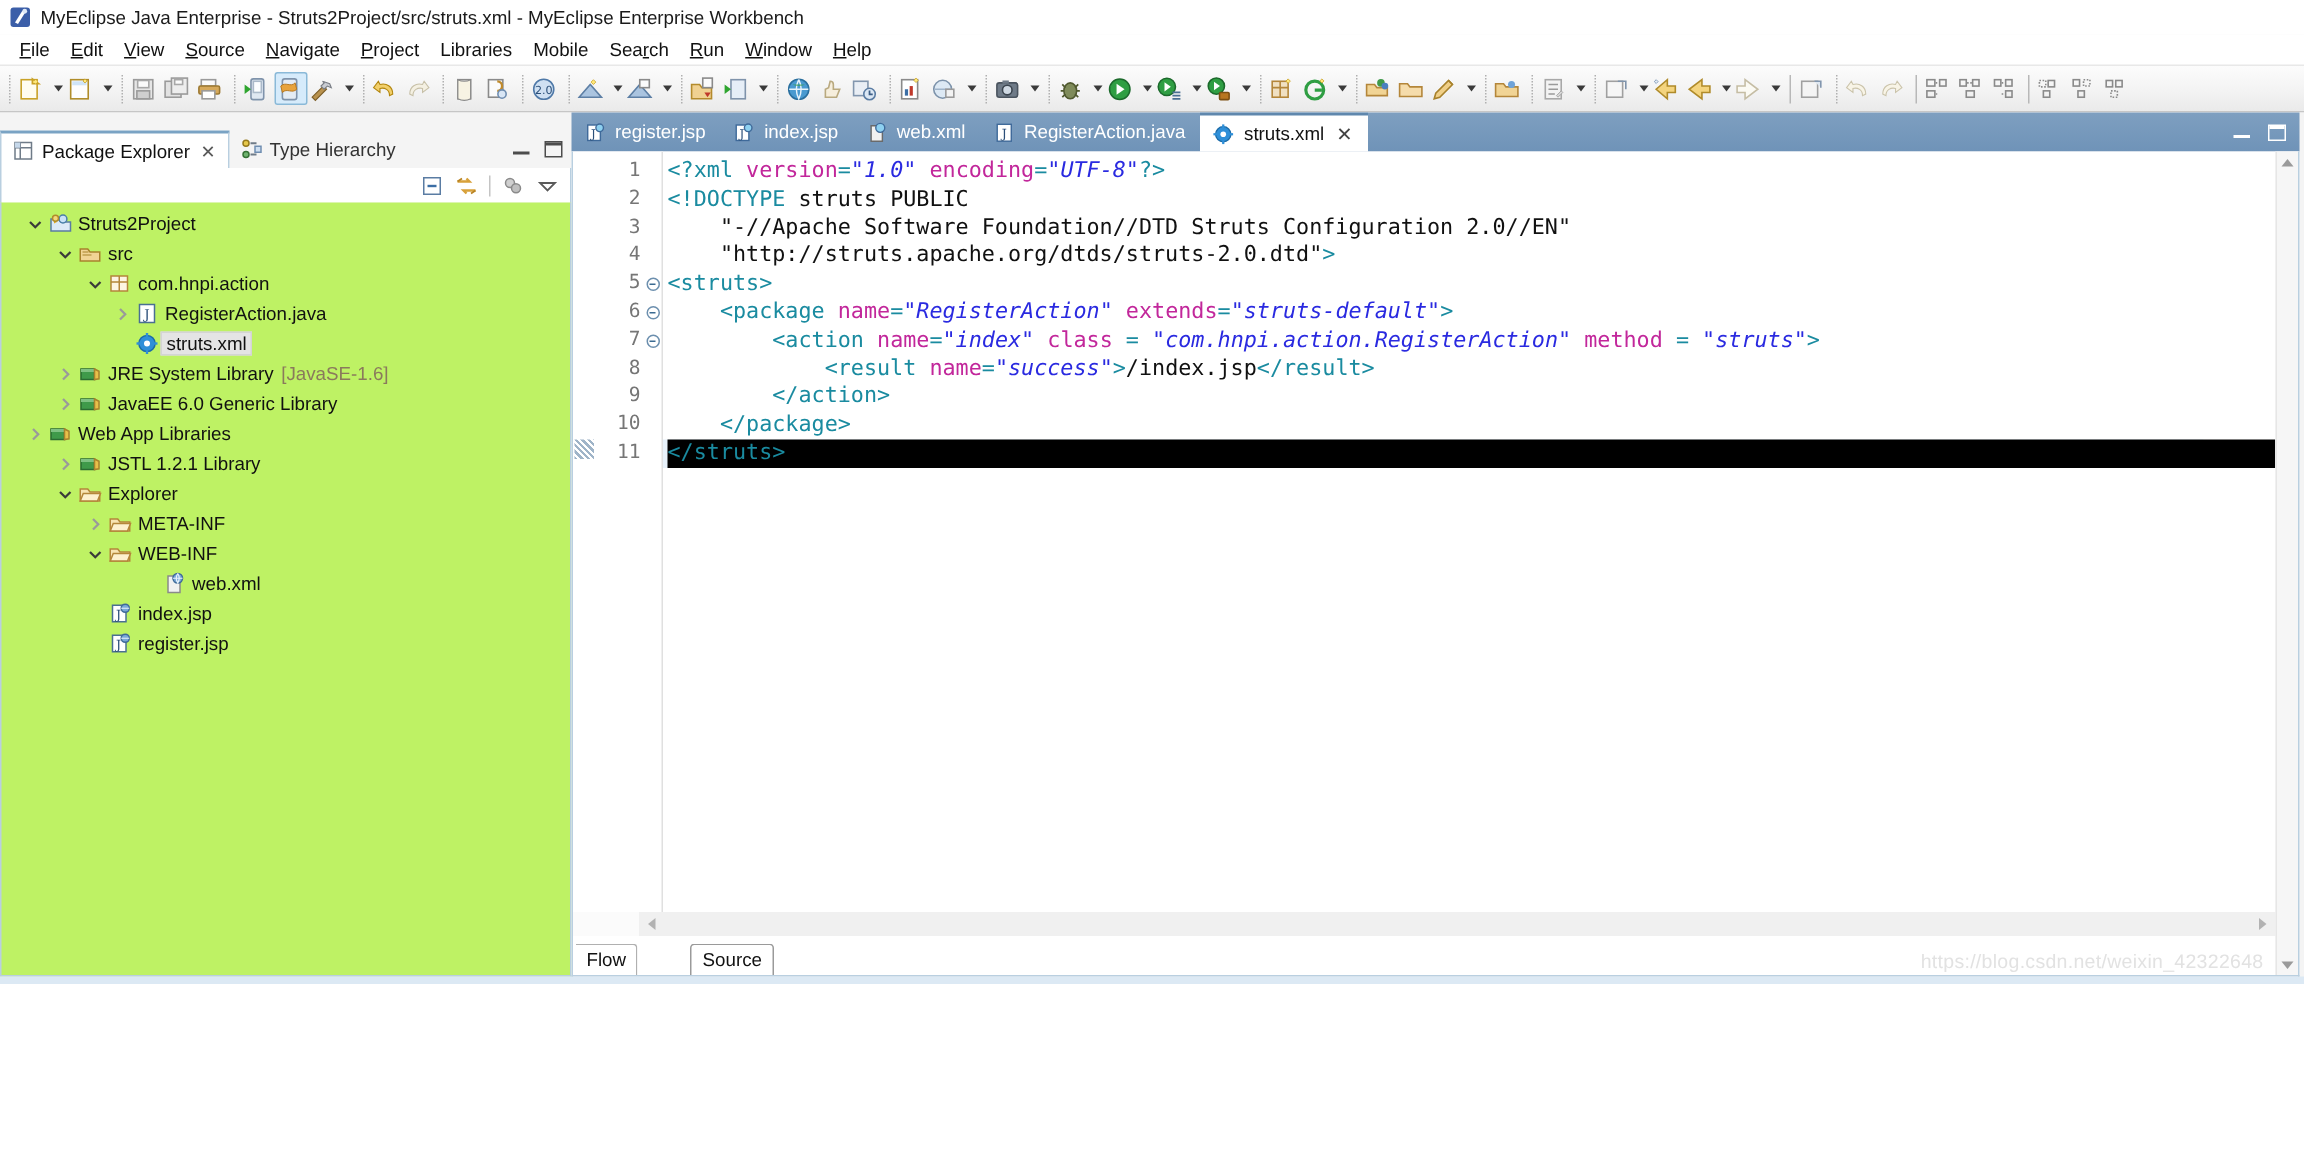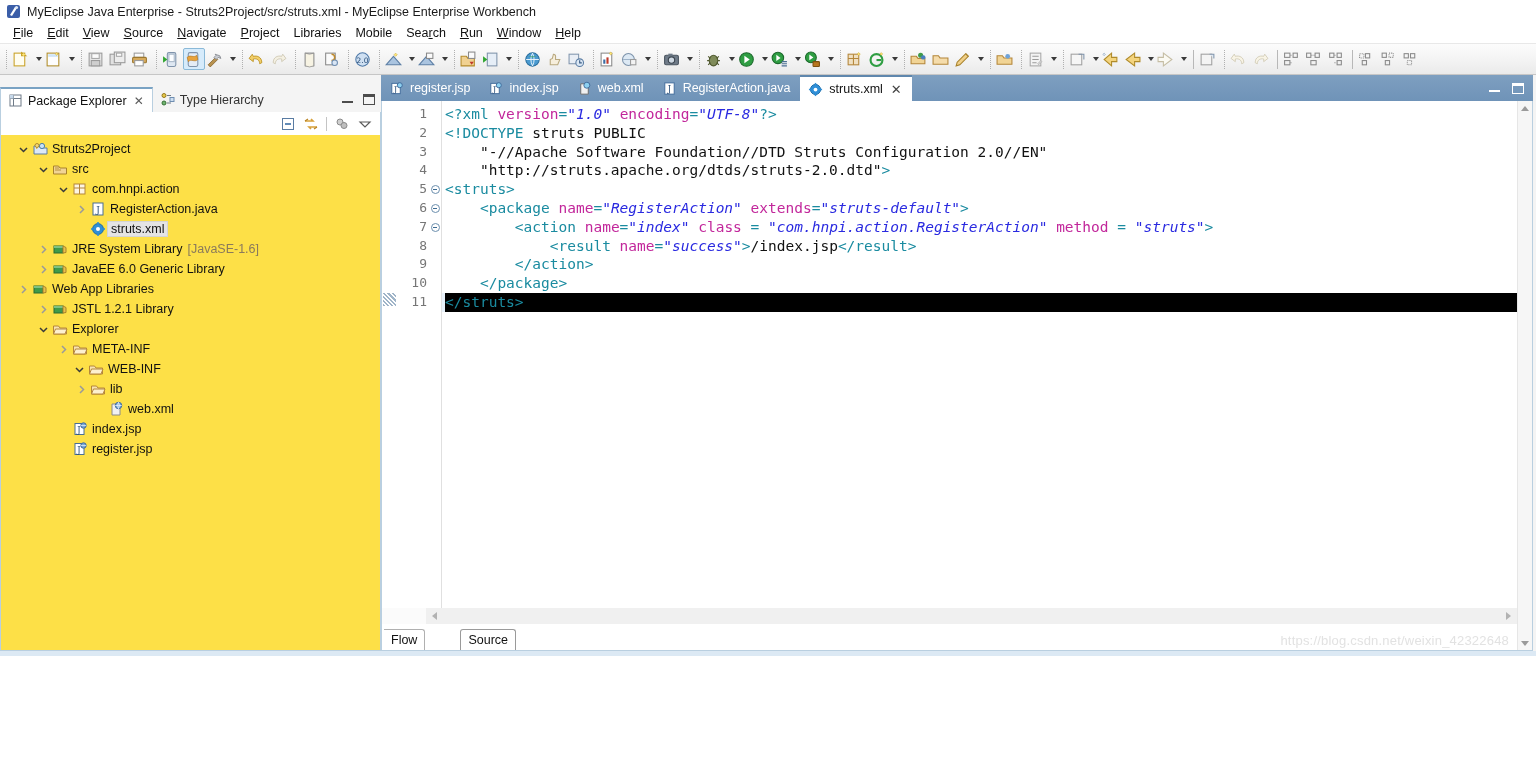--- a/index.html
+++ b/index.html
@@ -177,21 +177,21 @@
     flex: 0 0 23px;
     background: #ffffff;
     border-left: 1px solid #b9cfe0;
     border-right: 1px solid #b9cfe0;
     display: flex; align-items: center; justify-content: flex-end;
     padding-right: 7px; gap: 7px;
   }
   .tt-ico { width: 16px; height: 16px; display: block; }
   .tree {
     flex: 1 1 auto;
-    background: #fde047;
+    background: #bef264;
     border: 1px solid #b9cfe0;
     border-top: none;
     overflow: hidden;
     padding-top: 4px;
     min-height: 0;
   }
   .tnode {
     display: flex; align-items: center;
     height: 20px;
     font-size: 12.5px;
@@ -1109,53 +1109,37 @@
             <svg width="16" height="16" viewBox="0 0 16 16">
                 <path d="M1.5 13 v-8 h5 l1.5 2 h6.5 v6z" fill="#f8e3b2" stroke="#b4863a"></path>
                 <path d="M1.5 13 l2-5 h11.5 l-2 5z" fill="#fdf0cf" stroke="#b4863a"></path>
               </svg>
           </span>
           <span class="tlabel-wrap">
               <span>META-INF</span>
             </span>
         </div>
 
-        <div class="tnode" style="padding-left:70px">
+        <div class="tnode" style="padding-left:54px">
           <span class="twisty">
               <svg width="11" height="11" viewBox="0 0 11 11">
                 <path d="M2 4 l3.5 3.5 L9 4" fill="none" stroke="#3a3a3a" stroke-width="1.5"></path>
               </svg>
             </span>
           <span class="ticon">
             <svg width="16" height="16" viewBox="0 0 16 16">
                 <path d="M1.5 13 v-8 h5 l1.5 2 h6.5 v6z" fill="#f8e3b2" stroke="#b4863a"></path>
                 <path d="M1.5 13 l2-5 h11.5 l-2 5z" fill="#fdf0cf" stroke="#b4863a"></path>
               </svg>
           </span>
           <span class="tlabel-wrap">
               <span>WEB-INF</span>
             </span>
         </div>
 
-        <div class="tnode" style="padding-left:72px">
-          <span class="twisty">
-              <svg width="11" height="11" viewBox="0 0 11 11">
-                <path d="M4 2 l3.5 3.5 L4 9" fill="none" stroke="#9a9a9a" stroke-width="1.5"></path>
-              </svg>
-            </span>
-          <span class="ticon">
-            <svg width="16" height="16" viewBox="0 0 16 16">
-                <path d="M1.5 13 v-8 h5 l1.5 2 h6.5 v6z" fill="#f8e3b2" stroke="#b4863a"></path>
-                <path d="M1.5 13 l2-5 h11.5 l-2 5z" fill="#fdf0cf" stroke="#b4863a"></path>
-              </svg>
-          </span>
-          <span class="tlabel-wrap">
-              <span>lib</span>
-            </span>
-        </div>
 
         <div class="tnode" style="padding-left:90px">
           <span class="twisty"></span>
           <span class="ticon">
             <svg width="16" height="16" viewBox="0 0 16 16">
                 <path d="M4 3 h6 l2 2 v9 h-8z" fill="#f1f1f1" stroke="#8a8a8a"></path>
                 <circle cx="10.5" cy="4.5" r="3.2" fill="#7aa8d8" stroke="#3f6a9a"></circle>
                 <path d="M7.3 4.5 h6.4 M10.5 1.3 q2 3.2 0 6.4 q-2-3.2 0-6.4" fill="none" stroke="#e7f1fa" stroke-width=".8"></path>
               </svg>
           </span>

